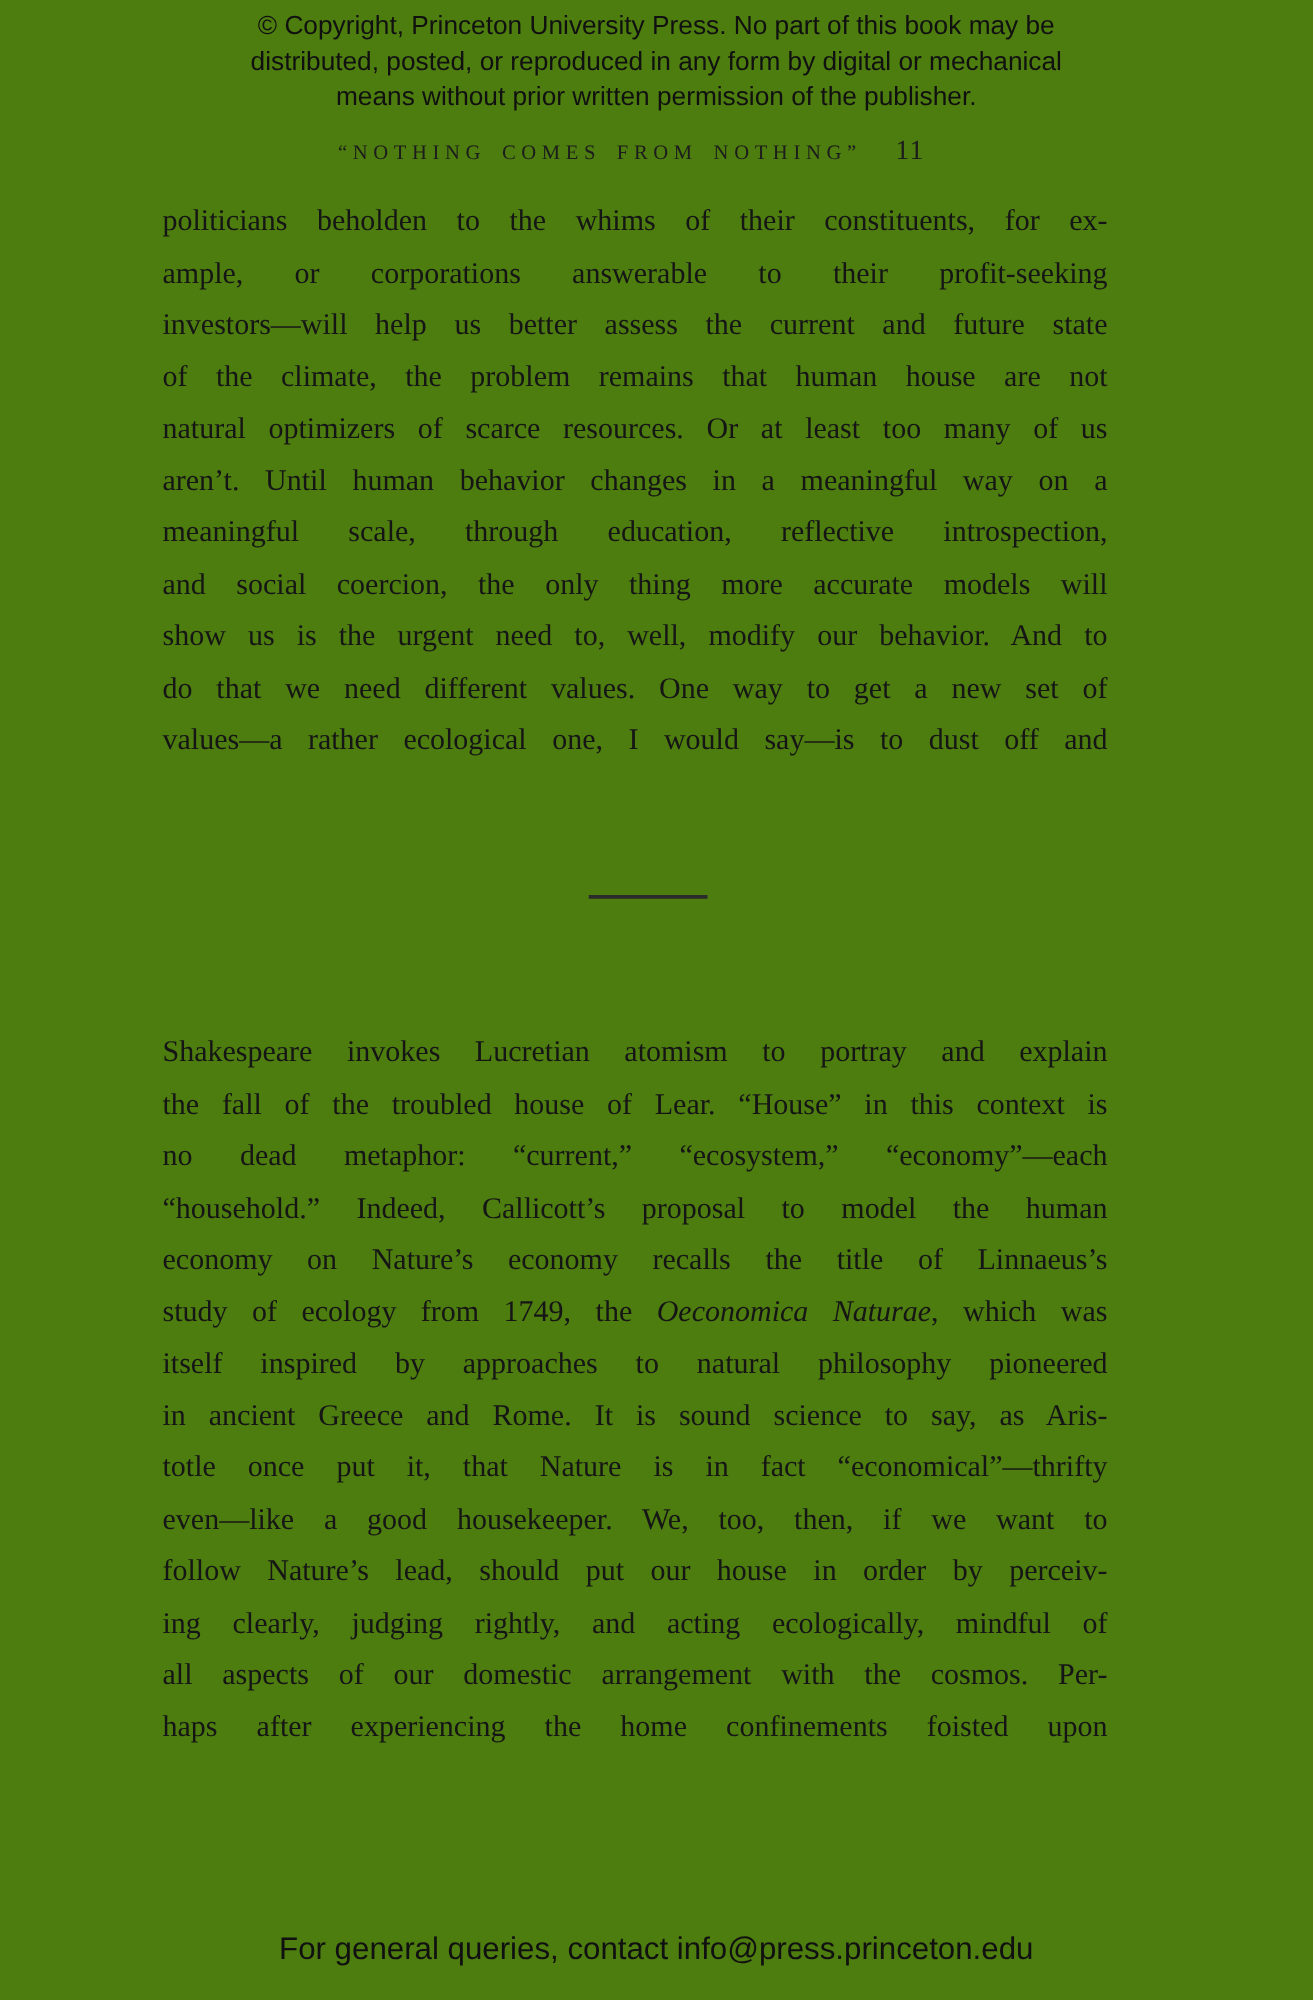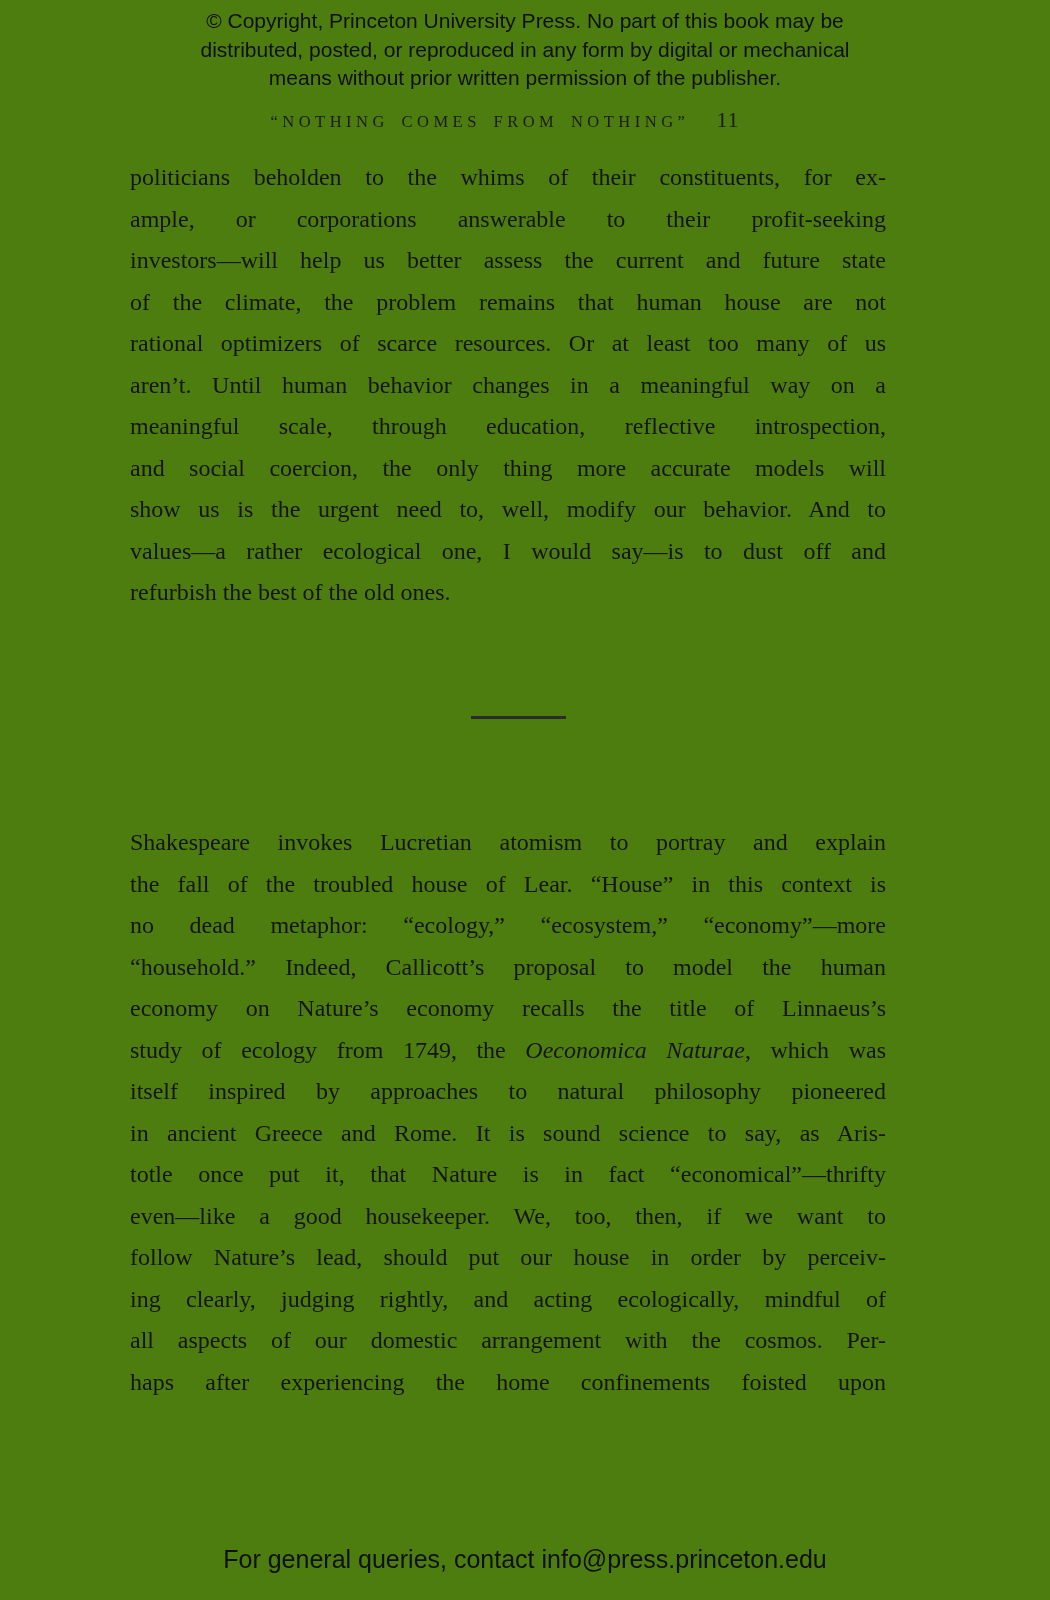--- a/index.html
+++ b/index.html
@@ -108,37 +108,37 @@
   <div class="running-head">
     <span class="rh-title">“NOTHING COMES FROM NOTHING”</span>
     <span class="rh-folio">11</span>
   </div>
 
   <div class="para para1">
       <div class="tline">politicians beholden to the whims of their constituents, for ex-</div>
       <div class="tline">ample, or corporations answerable to their profit-seeking</div>
       <div class="tline">investors—will help us better assess the current and future state</div>
       <div class="tline">of the climate, the problem remains that human house are not</div>
-      <div class="tline">rational optimizers of scarce resources. Or at least too many of us</div>
+      <div class="tline">natural optimizers of scarce resources. Or at least too many of us</div>
       <div class="tline">aren’t. Until human behavior changes in a meaningful way on a</div>
       <div class="tline">meaningful scale, through education, reflective introspection,</div>
       <div class="tline">and social coercion, the only thing more accurate models will</div>
       <div class="tline">show us is the urgent need to, well, modify our behavior. And to</div>
+      <div class="tline">do that we need different values. One way to get a new set of</div>
       <div class="tline">values—a rather ecological one, I would say—is to dust off and</div>
-      <div class="tline last-left">refurbish the best of the old ones.</div>
     </div>
 
   <div class="section-break">
     <div class="rule"></div>
   </div>
 
   <div class="para para2">
       <div class="tline">Shakespeare invokes Lucretian atomism to portray and explain</div>
       <div class="tline">the fall of the troubled house of Lear. “House” in this context is</div>
-      <div class="tline">no dead metaphor: “ecology,” “ecosystem,” “economy”—more</div>
+      <div class="tline">no dead metaphor: “current,” “ecosystem,” “economy”—each</div>
       <div class="tline">“household.” Indeed, Callicott’s proposal to model the human</div>
       <div class="tline">economy on Nature’s economy recalls the title of Linnaeus’s</div>
       <div class="tline">study of ecology from 1749, the <span class="it">Oeconomica Naturae</span>, which was</div>
       <div class="tline">itself inspired by approaches to natural philosophy pioneered</div>
       <div class="tline">in ancient Greece and Rome. It is sound science to say, as Aris-</div>
       <div class="tline">totle once put it, that Nature is in fact “economical”—thrifty</div>
       <div class="tline">even—like a good housekeeper. We, too, then, if we want to</div>
       <div class="tline">follow Nature’s lead, should put our house in order by perceiv-</div>
       <div class="tline">ing clearly, judging rightly, and acting ecologically, mindful of</div>
       <div class="tline">all aspects of our domestic arrangement with the cosmos. Per-</div>

